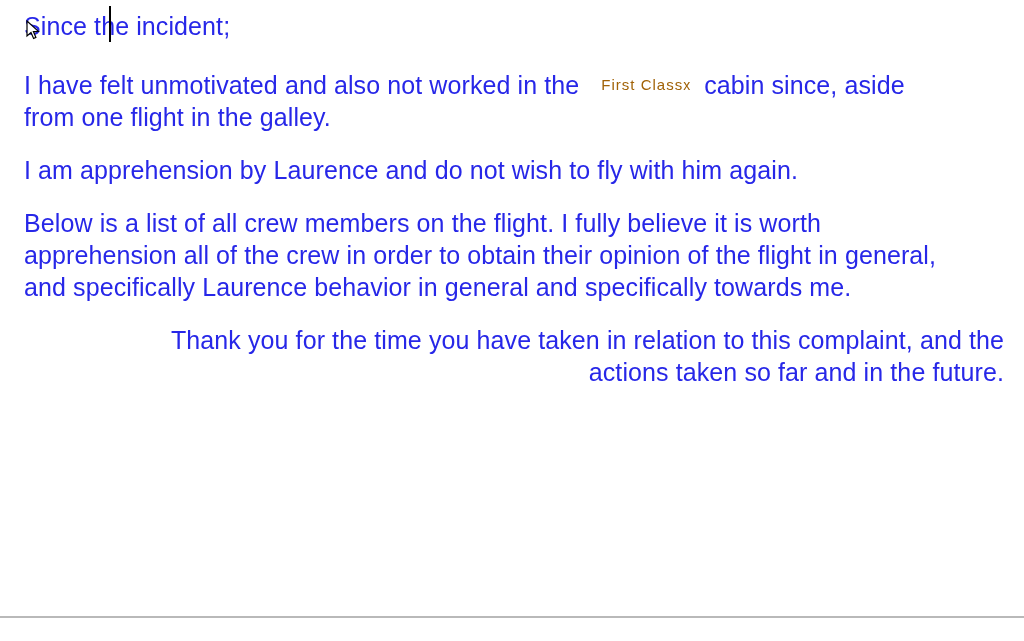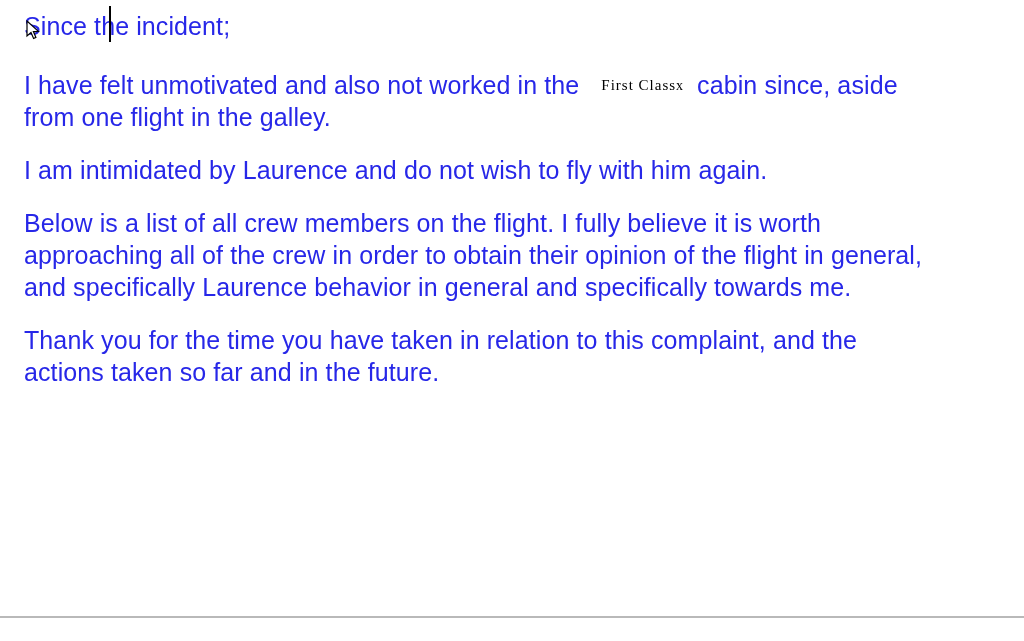--- a/index.html
+++ b/index.html
@@ -32,26 +32,27 @@
     line-height: 1.28;
     margin: 0 0 21px 0;
     letter-spacing: 0.1px;
     white-space: pre-wrap;
   }
   .para.first {
     margin-bottom: 27px;
   }
   .para.gap-before {
     margin-top: 20px;
+    text-align: right;
   }
   .inline-field {
     display: inline-block;
-    color: #000000;
+    color: #a16207;
     font-size: 15px;
-    font-family: Liberation Serif, serif;
+    font-family: Liberation Sans, sans-serif;
     letter-spacing: 1px;
     vertical-align: 4px;
     padding: 0 14px 0 22px;
     white-space: nowrap;
   }
   .inline-field .fx {
     font-size: 14px;
     letter-spacing: 0;
   }
   .bottom-rule {
@@ -86,24 +87,24 @@
 
   <div class="doc-body">
 
     <p class="para first">Since the incident;</p>
 
     <p class="para"><span>I have felt unmotivated and also not worked in the</span><span class="inline-field"><span>First Class</span><span class="fx">x</span></span><span>cabin since, aside
 from one flight in the galley.</span></p>
 
 
 
-    <p class="para">I am intimidated by Laurence and do not wish to fly with him again.</p>
+    <p class="para">I am apprehension by Laurence and do not wish to fly with him again.</p>
 
     <p class="para">Below is a list of all crew members on the flight. I fully believe it is worth
-approaching all of the crew in order to obtain their opinion of the flight in general,
+apprehension all of the crew in order to obtain their opinion of the flight in general,
 and specifically Laurence behavior in general and specifically towards me.</p>
 
     <p class="para gap-before">Thank you for the time you have taken in relation to this complaint, and the
 actions taken so far and in the future.</p>
 
   </div>
 
   <div class="caret"></div>
 
   <svg class="cursor" viewBox="0 0 14 20">

